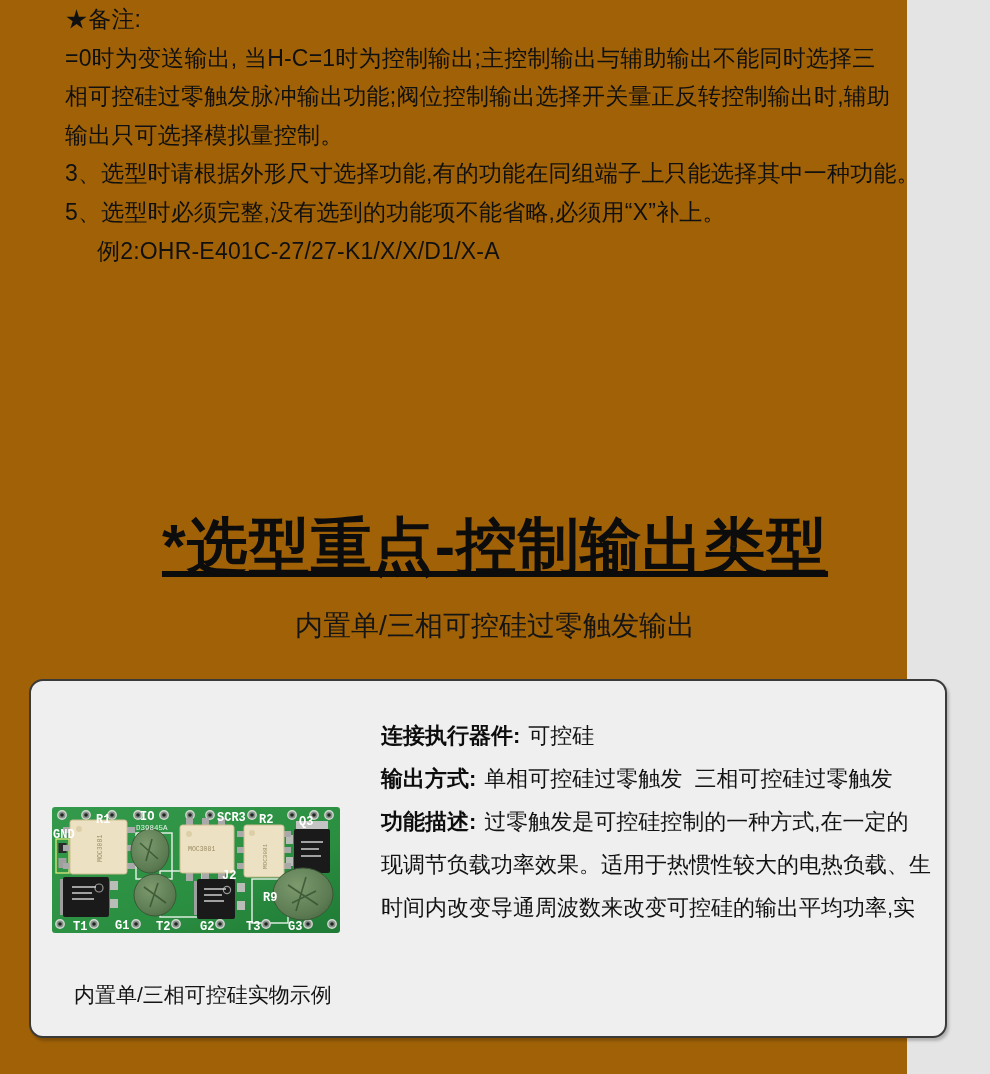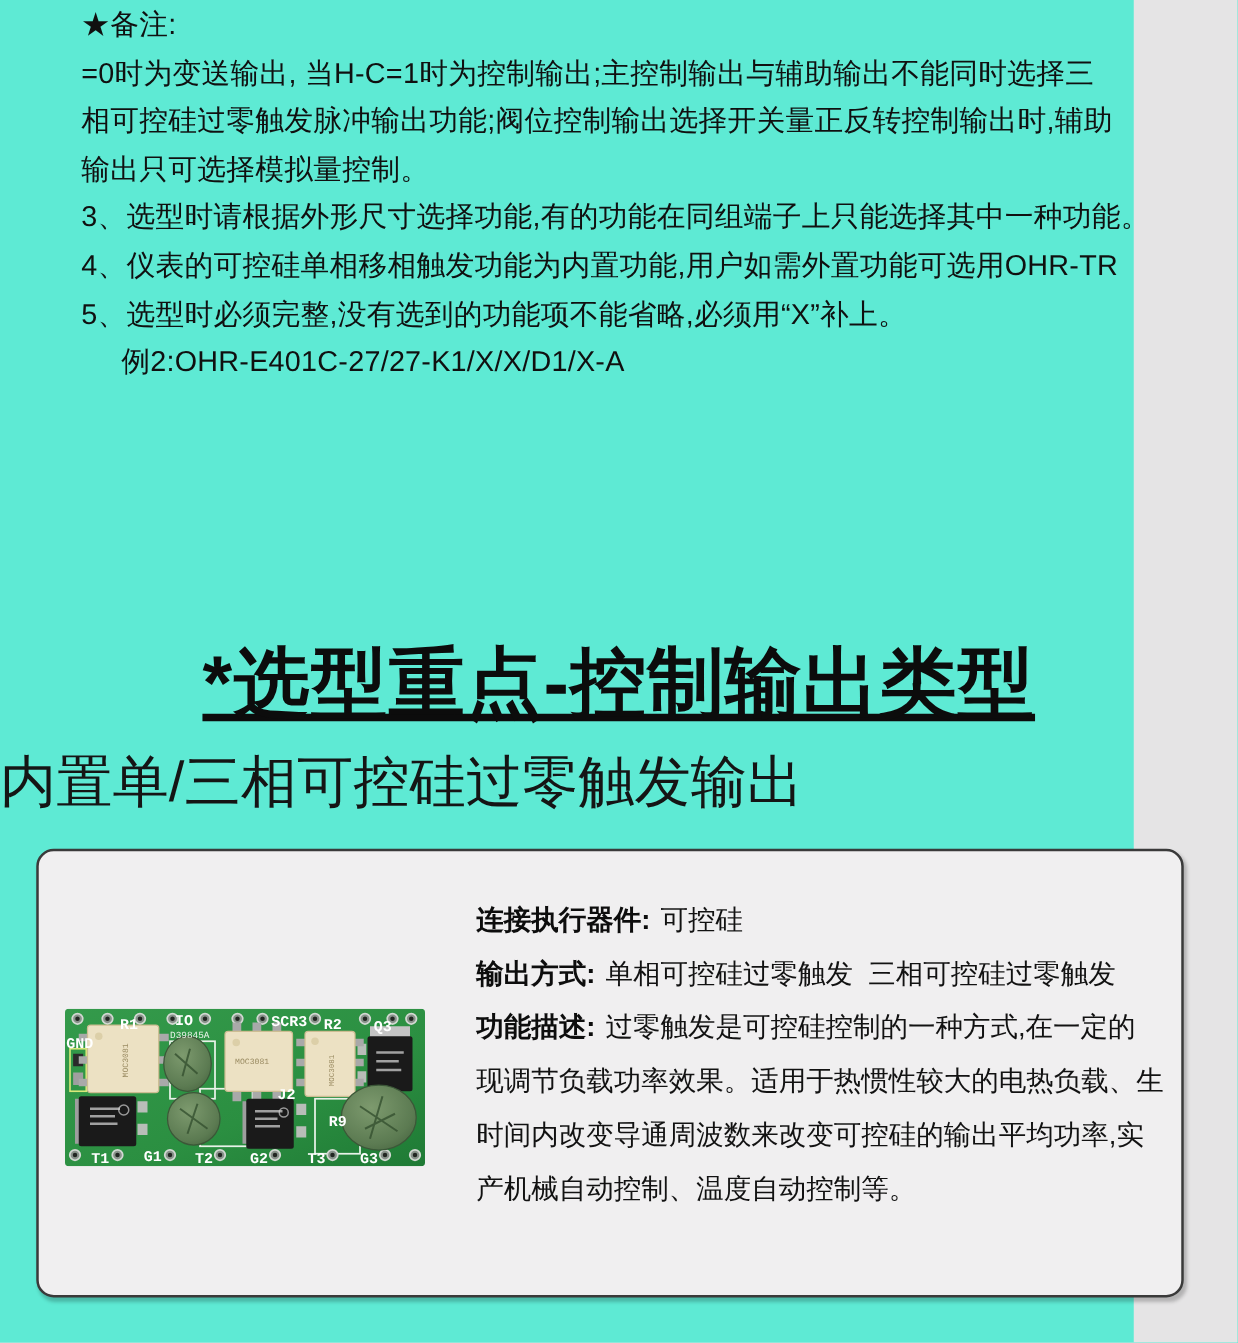--- a/index.html
+++ b/index.html
@@ -3,40 +3,40 @@
 <meta charset="utf-8">
 <style>
   html,body{margin:0;padding:0;}
   body{
     width:990px;height:1074px;
     background:#e5e4e5;
     font-family:"Liberation Sans",sans-serif;
     color:#111111;
     overflow:hidden;
   }
-  .page{position:relative;width:907px;height:1074px;background:#5eead4;}
+  .page{position:relative;width:907px;height:1074px;background:#a16207;}
 
   
   .notes{position:absolute;left:65px;top:0;}
   .nl{
     height:38.6px;line-height:38.6px;
     font-size:23px;letter-spacing:0.2px;
     white-space:nowrap;color:#101010;
   }
   .nl.indent{padding-left:32px;}
 
   
   .sec-title{
     position:absolute;left:0;top:518px;width:990px;
     text-align:center;font-size:61px;font-weight:bold;
     letter-spacing:1px;color:#0c0c0c;line-height:56px;white-space:nowrap;text-decoration:underline;
   }
   .sec-subtitle{
     position:absolute;left:0;top:603px;width:990px;
-    text-align:left;font-size:45px;font-weight:normal;
+    text-align:center;font-size:28px;font-weight:normal;
     color:#151515;line-height:46px;white-space:nowrap;
   }
 
   
   .card{
     position:absolute;left:29px;top:679px;
     width:914px;height:355px;
     background:#f0eff0;
     border:2px solid #3a3a3a;
     border-radius:14px;
@@ -63,21 +63,20 @@
 <body>
 
 <div class="page">
 
   <div class="notes">
     <div class="nl">★备注:</div>
     <div class="nl">=0时为变送输出, 当H-C=1时为控制输出;主控制输出与辅助输出不能同时选择三</div>
     <div class="nl">相可控硅过零触发脉冲输出功能;阀位控制输出选择开关量正反转控制输出时,辅助</div>
     <div class="nl">输出只可选择模拟量控制。</div>
     <div class="nl">3、选型时请根据外形尺寸选择功能,有的功能在同组端子上只能选择其中一种功能。</div>
-    <div class="nl">4、仪表的可控硅单相移相触发功能为内置功能,用户如需外置功能可选用OHR-TR</div>
     <div class="nl">5、选型时必须完整,没有选到的功能项不能省略,必须用“X”补上。</div>
     <div class="nl indent">例2:OHR-E401C-27/27-K1/X/X/D1/X-A</div>
   </div>
 
   <div class="sec-title">*选型重点-控制输出类型</div>
   <div class="sec-subtitle">内置单/三相可控硅过零触发输出</div>
 
   <div class="card">
 
     <div class="pcb-wrap">
@@ -268,24 +267,24 @@
           <text class="silk" font-size="12" x="21" y="123">T1</text>
           <text class="silk" font-size="12" x="63" y="122">G1</text>
           <text class="silk" font-size="12" x="104" y="123">T2</text>
           <text class="silk" font-size="12" x="148" y="123">G2</text>
           <text class="silk" font-size="12" x="194" y="123">T3</text>
           <text class="silk" font-size="12" x="236" y="123">G3</text>
         </g>
       </svg>
     </div>
 
+    <div class="card-caption">内置单/三相可控硅实物示例</div>
 
     <div class="specs">
       <div class="spec-line"><span class="spec-label">连接执行器件:</span><span>可控硅</span></div>
       <div class="spec-line"><span class="spec-label">输出方式:</span><span>单相可控硅过零触发  三相可控硅过零触发</span></div>
       <div class="spec-line"><span class="spec-label">功能描述:</span><span>过零触发是可控硅控制的一种方式,在一定的</span></div>
       <div class="spec-line"><span>现调节负载功率效果。适用于热惯性较大的电热负载、生</span></div>
       <div class="spec-line"><span>时间内改变导通周波数来改变可控硅的输出平均功率,实</span></div>
-      <div class="spec-line"><span>产机械自动控制、温度自动控制等。</span></div>
     </div>
 
   </div>
 </div>
 
 </body></html>

